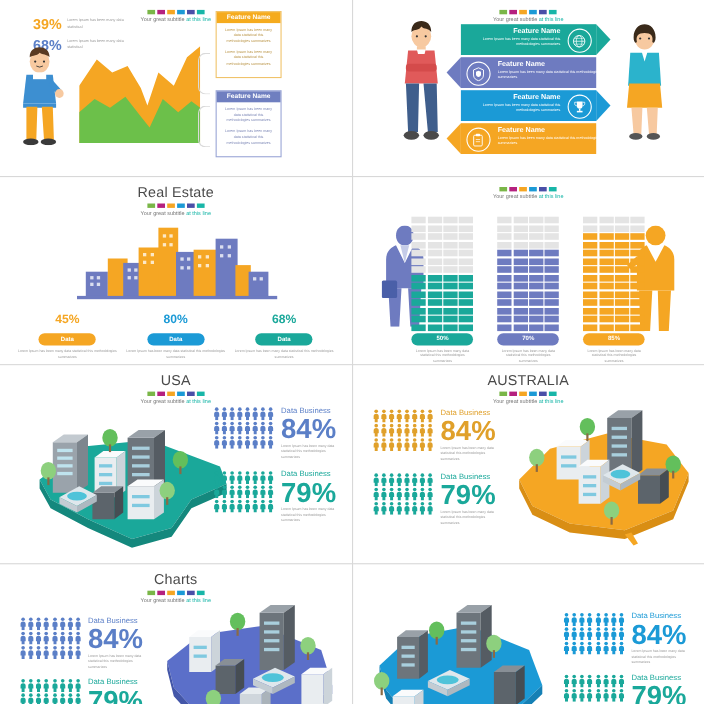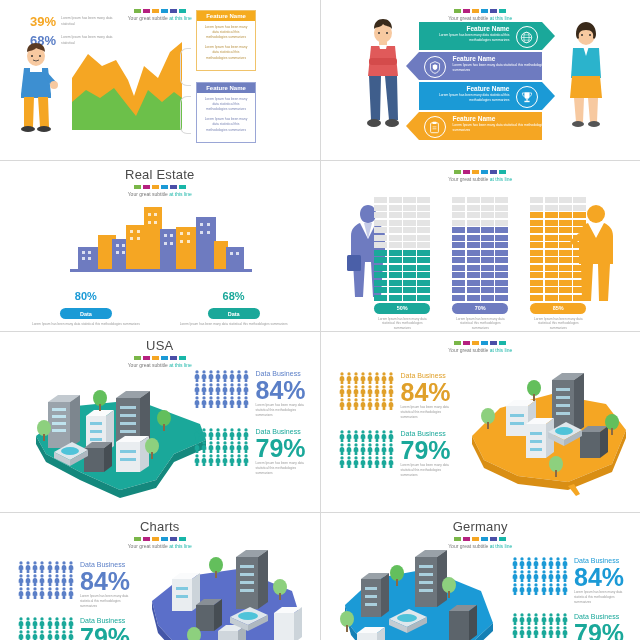--- a/index.html
+++ b/index.html
@@ -307,20 +307,25 @@
           <rect x="207" y="24" width="3" height="3"></rect>
         <rect x="200" y="32" width="3" height="3"></rect>
           <rect x="207" y="32" width="3" height="3"></rect>
         <rect x="230" y="53" width="3" height="3"></rect>
           <rect x="236" y="53" width="3" height="3"></rect>
       </g>
       <rect x="70" y="70" width="182" height="3" fill="#6e7bc0"></rect>
     </svg>
 
     <div class="stats">
+      <div class="stat">
+        <div class="sp" style="color:#f5a623">45%</div>
+        <div class="pill" style="background:#f5a623">Data</div>
+        <div class="stx">Lorem Ipsum has been many data statistical this methodologies summarizes</div>
+      </div>
       <div class="stat">
         <div class="sp" style="color:#1b9ad6">80%</div>
         <div class="pill" style="background:#1b9ad6">Data</div>
         <div class="stx">Lorem Ipsum has been many data statistical this methodologies summarizes</div>
       </div>
       <div class="stat">
         <div class="sp" style="color:#1aa89a">68%</div>
         <div class="pill" style="background:#1aa89a">Data</div>
         <div class="stx">Lorem Ipsum has been many data statistical this methodologies summarizes</div>
       </div>
@@ -830,20 +835,21 @@
           <div class="cbt" style="color:#1aa89a">Data Business</div>
           <div class="cbp" style="color:#1aa89a">79%</div>
           <div class="cbx">Lorem Ipsum has been many data statistical this methodologies summarizes</div>
         </div>
       </div>
     </div>
   </div>
 
   <div class="slide s6">
     <div class="hdr">
+      <div class="title">AUSTRALIA</div>
       <div class="swatches">
           <i style="background: rgb(122, 182, 72);"></i>
           <i style="background: rgb(181, 33, 127);"></i>
           <i style="background: rgb(245, 166, 35);"></i>
           <i style="background: rgb(27, 154, 214);"></i>
           <i style="background: rgb(74, 79, 168);"></i>
           <i style="background: rgb(24, 182, 168);"></i>
         </div>
       <div class="sub"><span>Your great subtitle </span><b>at this line</b></div>
     </div>
@@ -1353,32 +1359,20 @@
           </div>
         <div>
           <div class="cbt" style="color:#1aa89a">Data Business</div>
           <div class="cbp" style="color:#1aa89a">79%</div>
         </div>
       </div>
     </div>
   </div>
 
   <div class="slide s8">
-    <div class="hdr">
-      <div class="title">Germany</div>
-      <div class="swatches">
-          <i style="background: rgb(122, 182, 72);"></i>
-          <i style="background: rgb(181, 33, 127);"></i>
-          <i style="background: rgb(245, 166, 35);"></i>
-          <i style="background: rgb(27, 154, 214);"></i>
-          <i style="background: rgb(74, 79, 168);"></i>
-          <i style="background: rgb(24, 182, 168);"></i>
-        </div>
-      <div class="sub"><span>Your great subtitle </span><b>at this line</b></div>
-    </div>
 
     <svg class="mapwrap" style="left:10px;top:28px" width="180" height="130" viewBox="0 0 180 130">
       <path d="M14 64 L42 38 L96 28 L150 50 L162 82 L130 112 L80 124 L38 108 L20 86 Z" fill="#1b9ad6"></path>
       <path d="M14 64 L14 72 L20 94 L38 116 L80 132 L130 120 L162 90 L162 82 L130 112 L80 124 L38 108 L20 86 Z" fill="#1580b5"></path>
       <g>
         <path d="M84 16h22v50H84z" fill="#6d757c"></path>
           <path d="M84 16l10-7h22l-10 7z" fill="#99a1a8"></path>
         <path d="M106 9v50l-0 7V16z" fill="#555c63"></path>
           <path d="M106 16l10-7v50l-10 7z" fill="#555c63"></path>
         <g fill="#a9cfdd">

